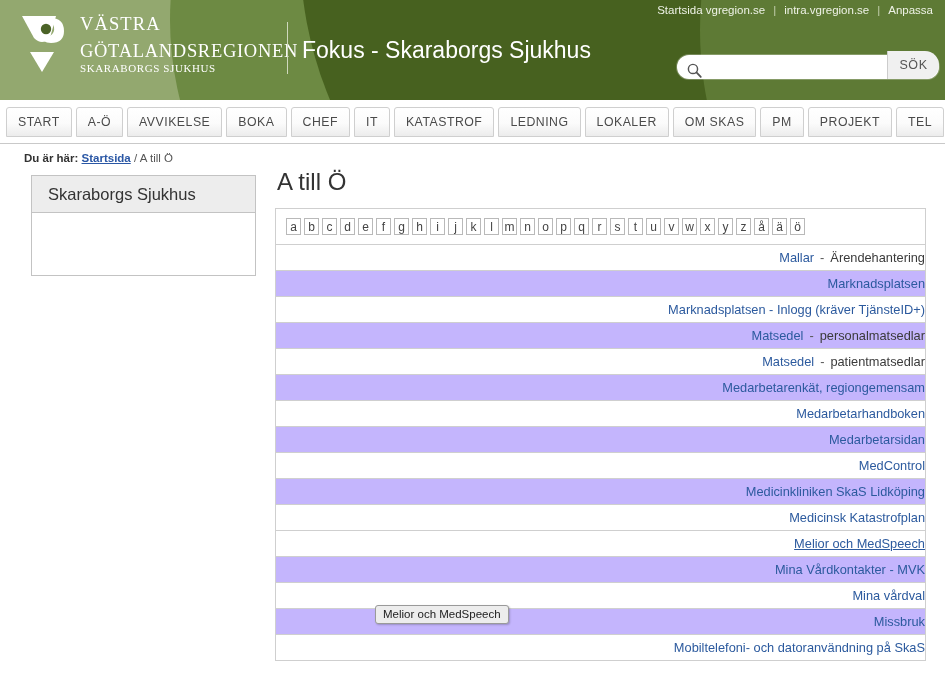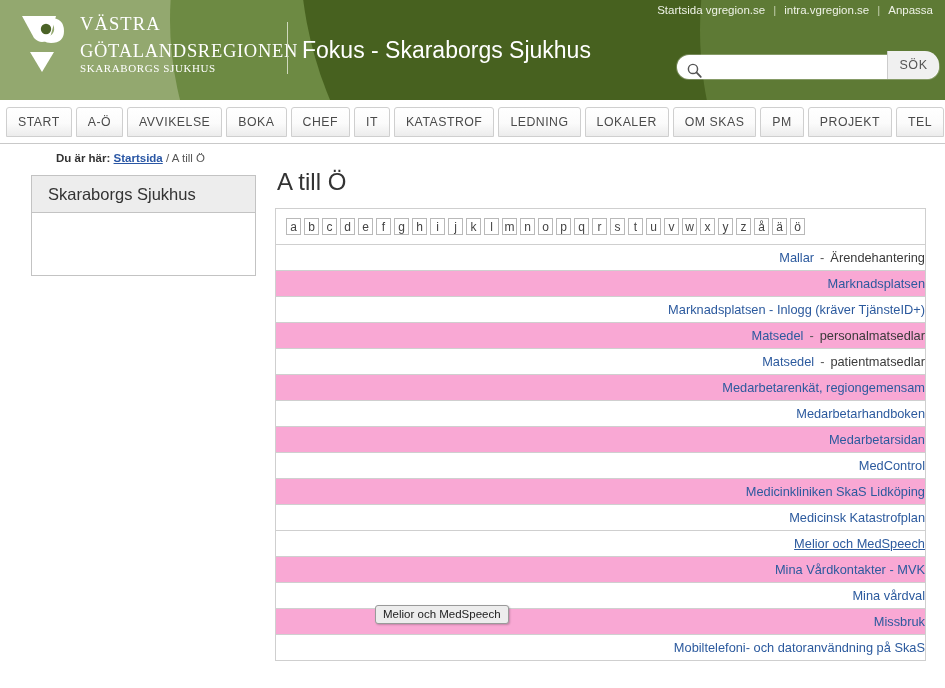--- a/index.html
+++ b/index.html
@@ -130,21 +130,21 @@
     border-radius: 3px 3px 0 0;
     font-size: 12.3px; color: #4a4a4a; letter-spacing: .5px;
     white-space: nowrap; cursor: pointer;
   }
 
   
   .breadcrumb {
     position: absolute; left: 24px; top: 152px;
     font-size: 11.5px; color: #555;
   }
-  .breadcrumb .lbl { font-weight: bold; color: #333; margin-left: 32px; }
+  .breadcrumb .lbl { font-weight: bold; color: #333; }
   .breadcrumb a { color: #2a57a5; text-decoration: underline; font-weight: bold; }
   .breadcrumb .crumb { color: #555; }
 
   .sidebar {
     position: absolute; left: 31px; top: 175px;
     width: 225px; height: 101px;
     background: #fff;
     border: 1px solid #c3c3c3;
   }
   .sidebar-head {
@@ -176,21 +176,21 @@
     cursor: pointer;
   }
   .row {
     height: 26px; display: flex; align-items: center;
     padding-left: 11px;
     border-bottom: 1px solid #cfcfcf;
     font-size: 12.8px;
     white-space: nowrap;
     justify-content: flex-end;
   }
-  .row.alt { background: #f9a8d4; }
+  .row.alt { background: #c4b5fd; }
   .row a { color: #2c5a9e; text-decoration: none; cursor: pointer; }
   .row a.hovered { text-decoration: underline; }
   .row .dash { color: #555; padding: 0 6px; }
   .row .sub { color: #3a3a3a; }
 
   .tooltip {
     position: absolute; left: 375px; top: 605px;
     background: #ededed;
     border: 1px solid #9a9a9a;
     border-radius: 3px;

